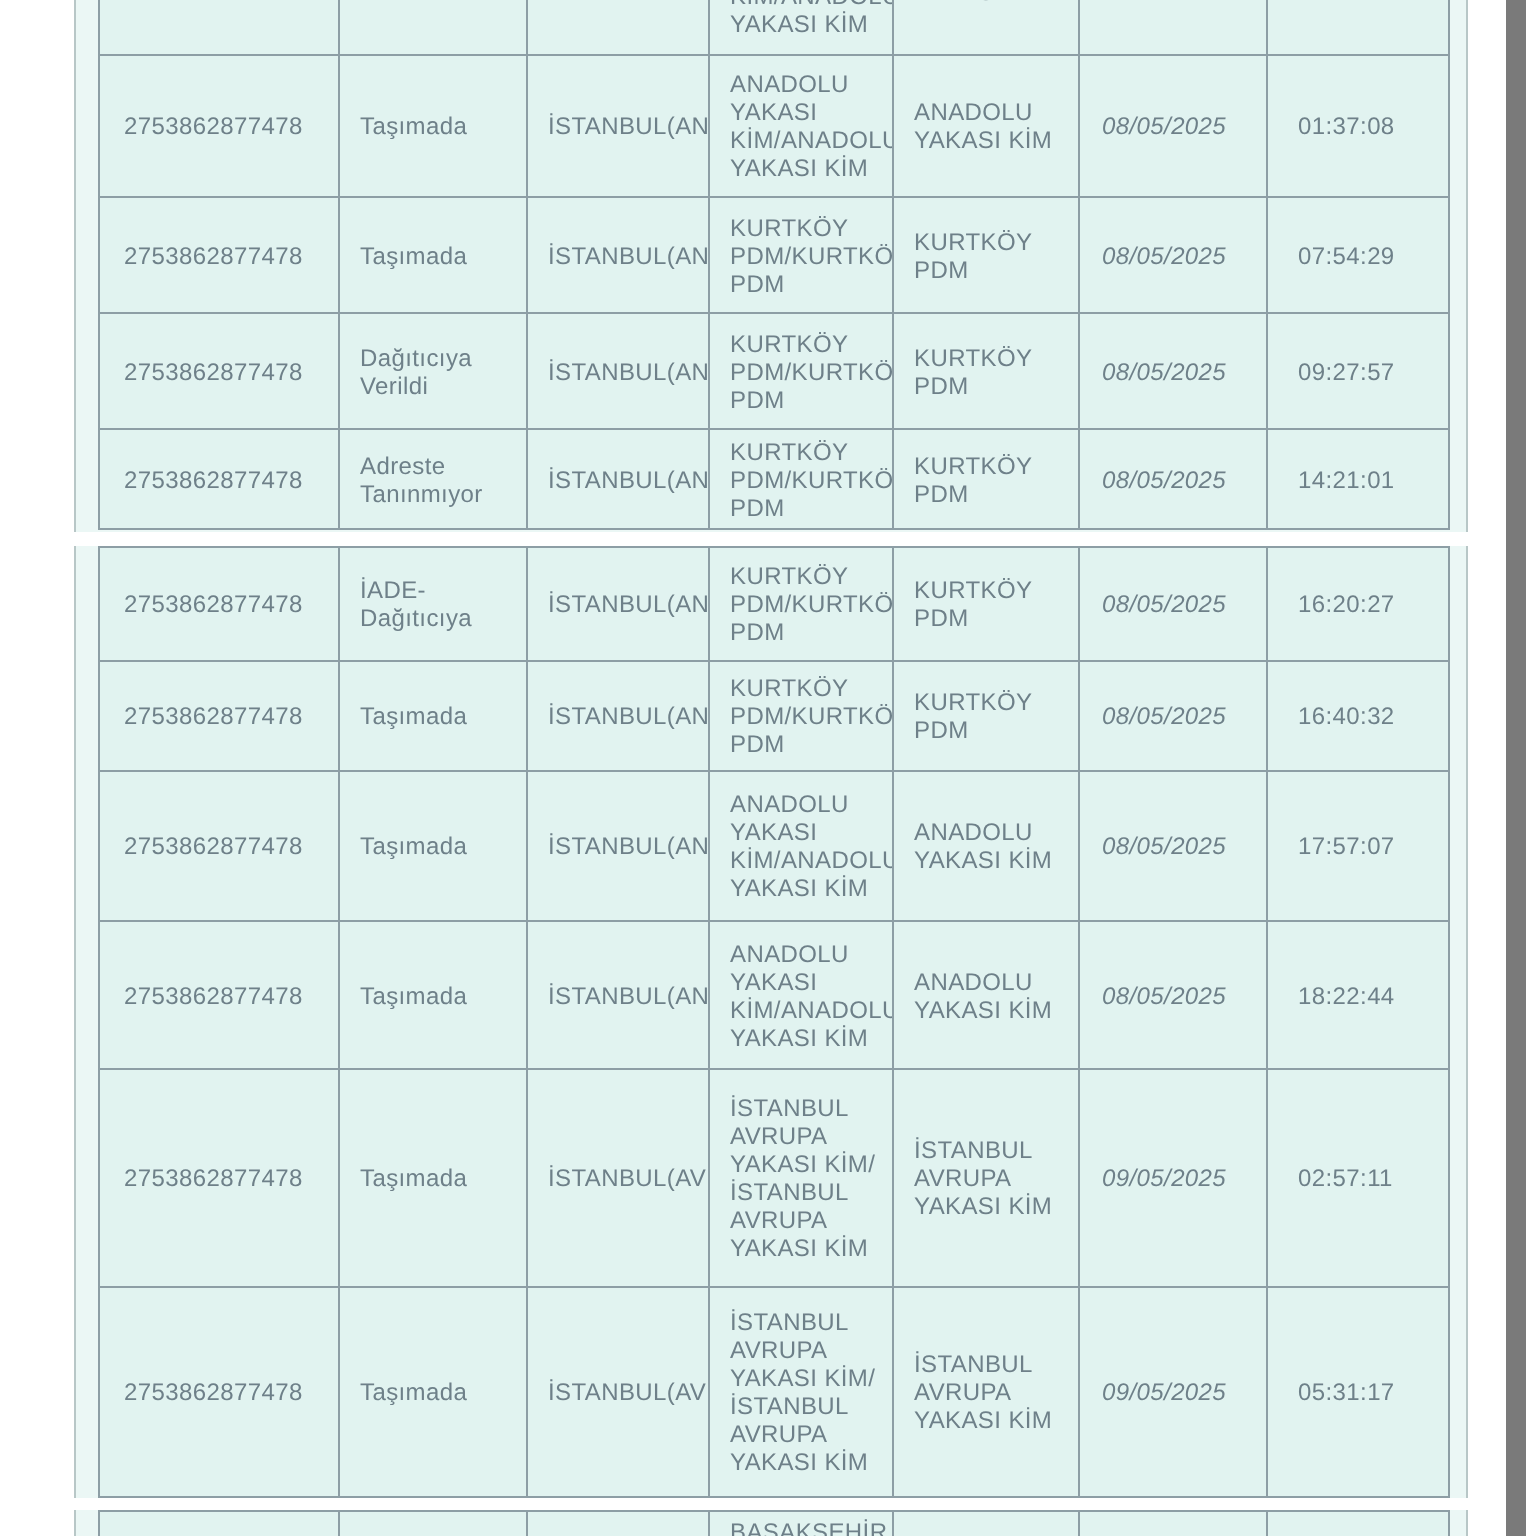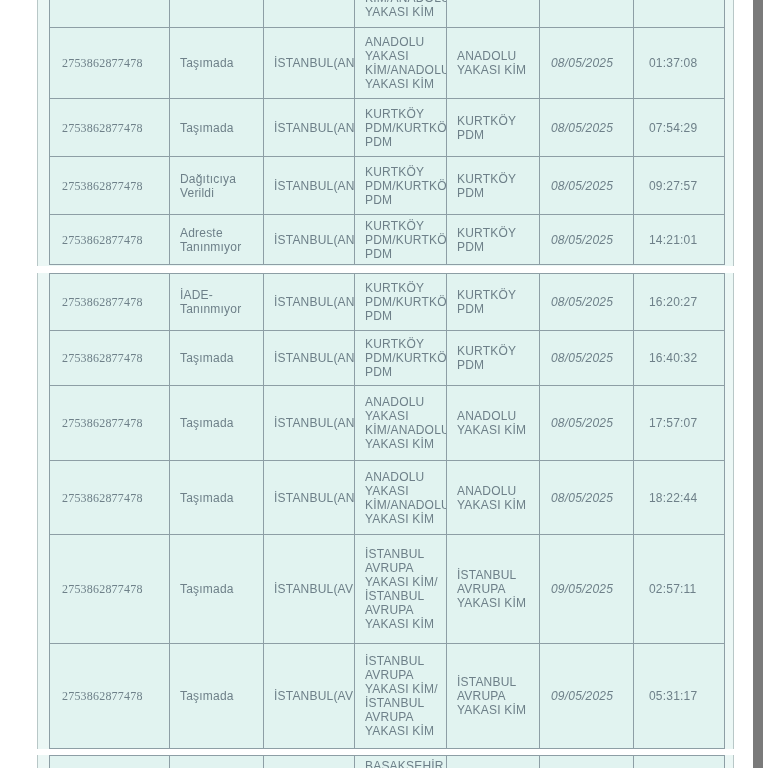--- a/index.html
+++ b/index.html
@@ -32,21 +32,21 @@
   .seg td{
     border:1px solid var(--border);
     background:var(--cell-bg);
     overflow:hidden;padding:0;vertical-align:middle;
   }
   .cv{
     font-size:12px;line-height:14px;color:var(--text);
     letter-spacing:0.2px;white-space:pre-line;overflow:hidden;
     padding-left:10px;padding-right:2px;
   }
-  .seg td:nth-child(1) .cv{padding-left:12px;font-family:Liberation Serif, serif;}
+  .seg td:nth-child(1) .cv{padding-left:12px;}
   .seg td:nth-child(3) .cv{white-space:nowrap;}
   .seg td:nth-child(6) .cv{padding-left:11px;white-space:nowrap;font-style:italic;}
   .seg td:nth-child(7) .cv{padding-left:15px;white-space:nowrap;}
   .seg0{top:-1px;}
   .seg1{top:273px;}
   .seg2{top:755px;}
   .gap{position:absolute;left:37px;width:699px;background:var(--gap);z-index:5;}
   .gap1{top:266px;height:7px;}
   .gap2{top:749px;height:6px;}
   tr.partial-top td{vertical-align:top;}
@@ -216,21 +216,21 @@
       <col style="width:94px">
       <col style="width:91px">
   </colgroup>
   <tbody>
       <tr style="height: 57px;">
         <td>
           <div class="cv">2753862877478</div>
         </td>
         <td>
           <div class="cv">İADE-
-Tanınmıyor</div>
+Dağıtıcıya</div>
         </td>
         <td>
           <div class="cv">İSTANBUL(ANI</div>
         </td>
         <td>
           <div class="cv">KURTKÖY
 PDM/KURTKÖY
 PDM</div>
         </td>
         <td>

